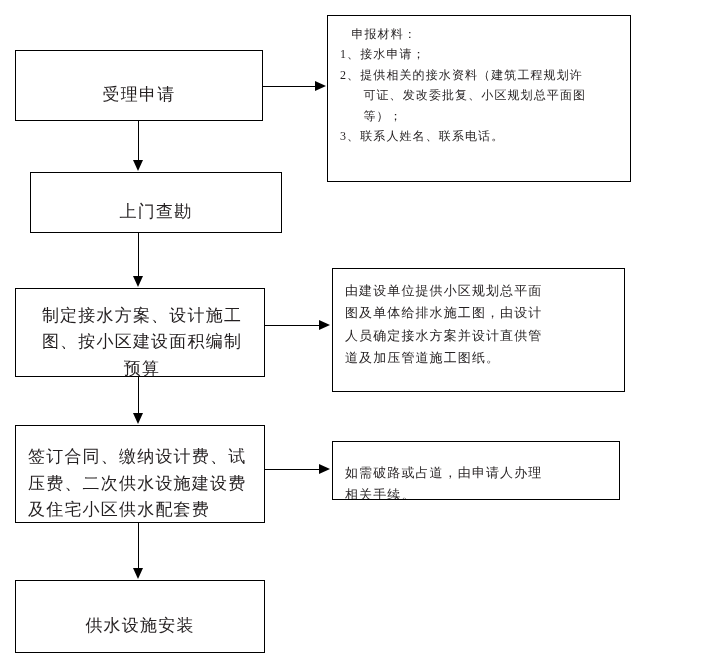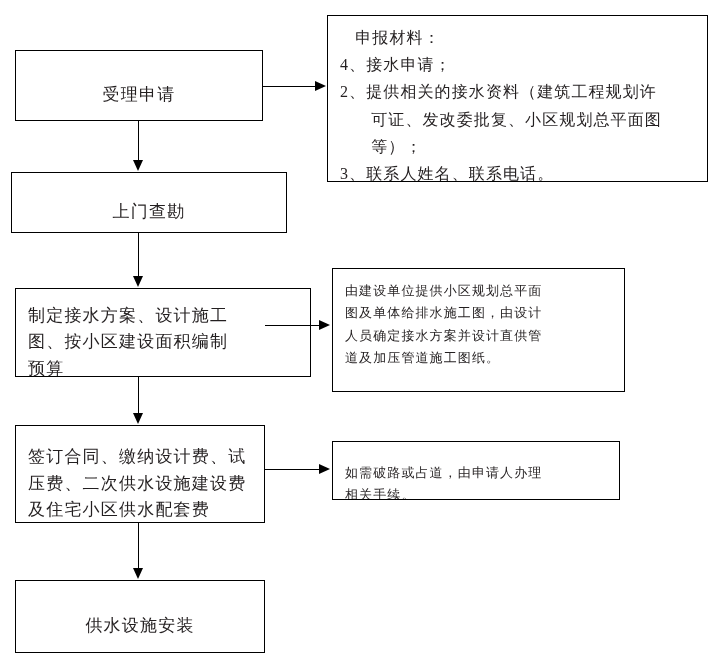--- a/index.html
+++ b/index.html
@@ -100,43 +100,43 @@
 </style>
 </head>
 <body>
 
 <div id="canvas">
 
   <div class="node" style="left:15px; top:50px; width:248px; height:71px;">
     <span class="node-text">受理申请</span>
   </div>
 
-  <div class="node" style="left:11px; top:172px; width:276px; height:61px;">
+  <div class="node" style="left:30px; top:172px; width:252px; height:61px;">
     <span class="node-text">上门查勘</span>
   </div>
 
-  <div class="node align-left" style="left:15px; top:288px; width:296px; height:89px;">
+  <div class="node align-left" style="left:15px; top:288px; width:250px; height:89px;text-align:center;">
     <span class="node-text">制定接水方案、设计施工
 图、按小区建设面积编制
 预算</span>
   </div>
 
   <div class="node align-left" style="left:15px; top:425px; width:250px; height:98px;">
     <span class="node-text">签订合同、缴纳设计费、试
 压费、二次供水设施建设费
 及住宅小区供水配套费</span>
   </div>
 
   <div class="node" style="left:15px; top:580px; width:250px; height:73px;">
     <span class="node-text">供水设施安装</span>
   </div>
 
-  <div class="note" style="left:327px; top:15px; width:381px; height:167px; font-size:16px; line-height:1.70;">
+  <div class="note" style="left:327px; top:15px; width:304px; height:167px; font-size:12px; line-height:1.70;">
     <span class="note-line title">申报材料：</span>
-    <span class="note-line">4、接水申请；</span>
+    <span class="note-line">1、接水申请；</span>
     <span class="note-line">2、提供相关的接水资料（建筑工程规划许</span>
     <span class="note-line indent">可证、发改委批复、小区规划总平面图</span>
     <span class="note-line indent">等）；</span>
     <span class="note-line">3、联系人姓名、联系电话。</span>
   </div>
 
   <div class="note" style="left:332px; top:268px; width:293px; height:124px; padding-top:11px; line-height:1.72;">
     <span class="note-line">由建设单位提供小区规划总平面</span>
     <span class="note-line">图及单体给排水施工图，由设计</span>
     <span class="note-line">人员确定接水方案并设计直供管</span>

